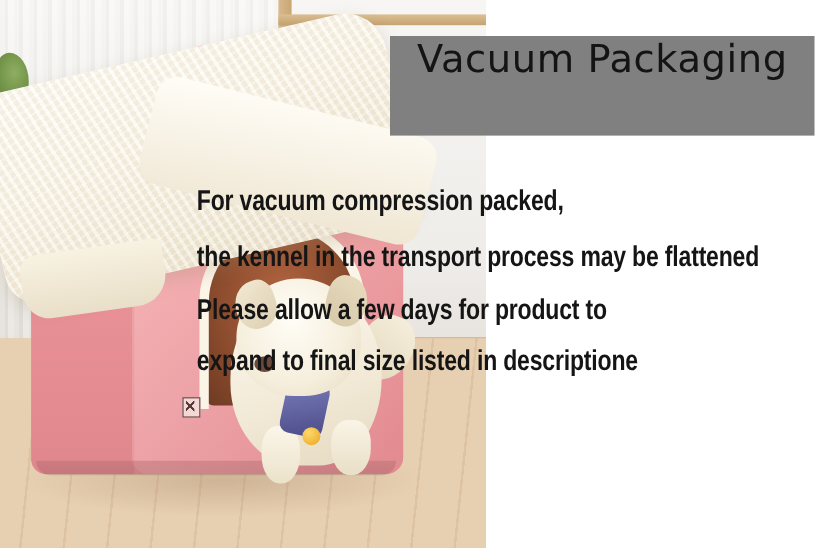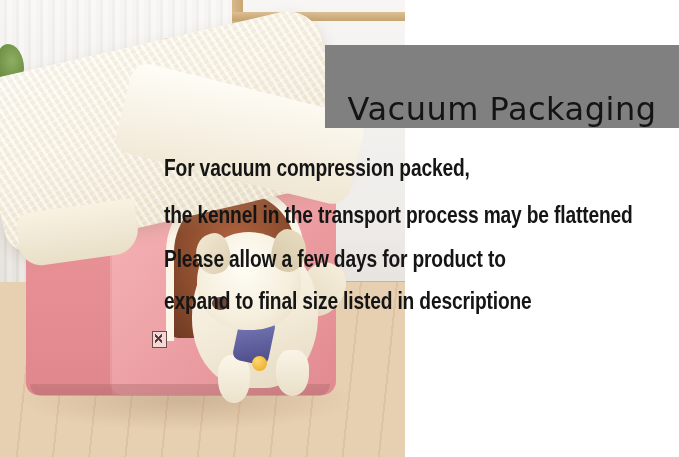--- a/index.html
+++ b/index.html
@@ -307,23 +307,22 @@
 
   
   #banner {
     position: absolute;
     left: 325px;
     top: 30px;
     width: 354px;
     height: 83px;
     background: #808080;
     display: flex;
-    align-items: flex-end;
+    align-items: flex-start;
     justify-content: center;
-    margin-top: 15px;
   }
   #banner-title {
     color: #141414;
     font-family: "DejaVu Sans", sans-serif;
     font-size: 32px;
     font-weight: 400;
     letter-spacing: 0.5px;
     white-space: nowrap;
   }
 

